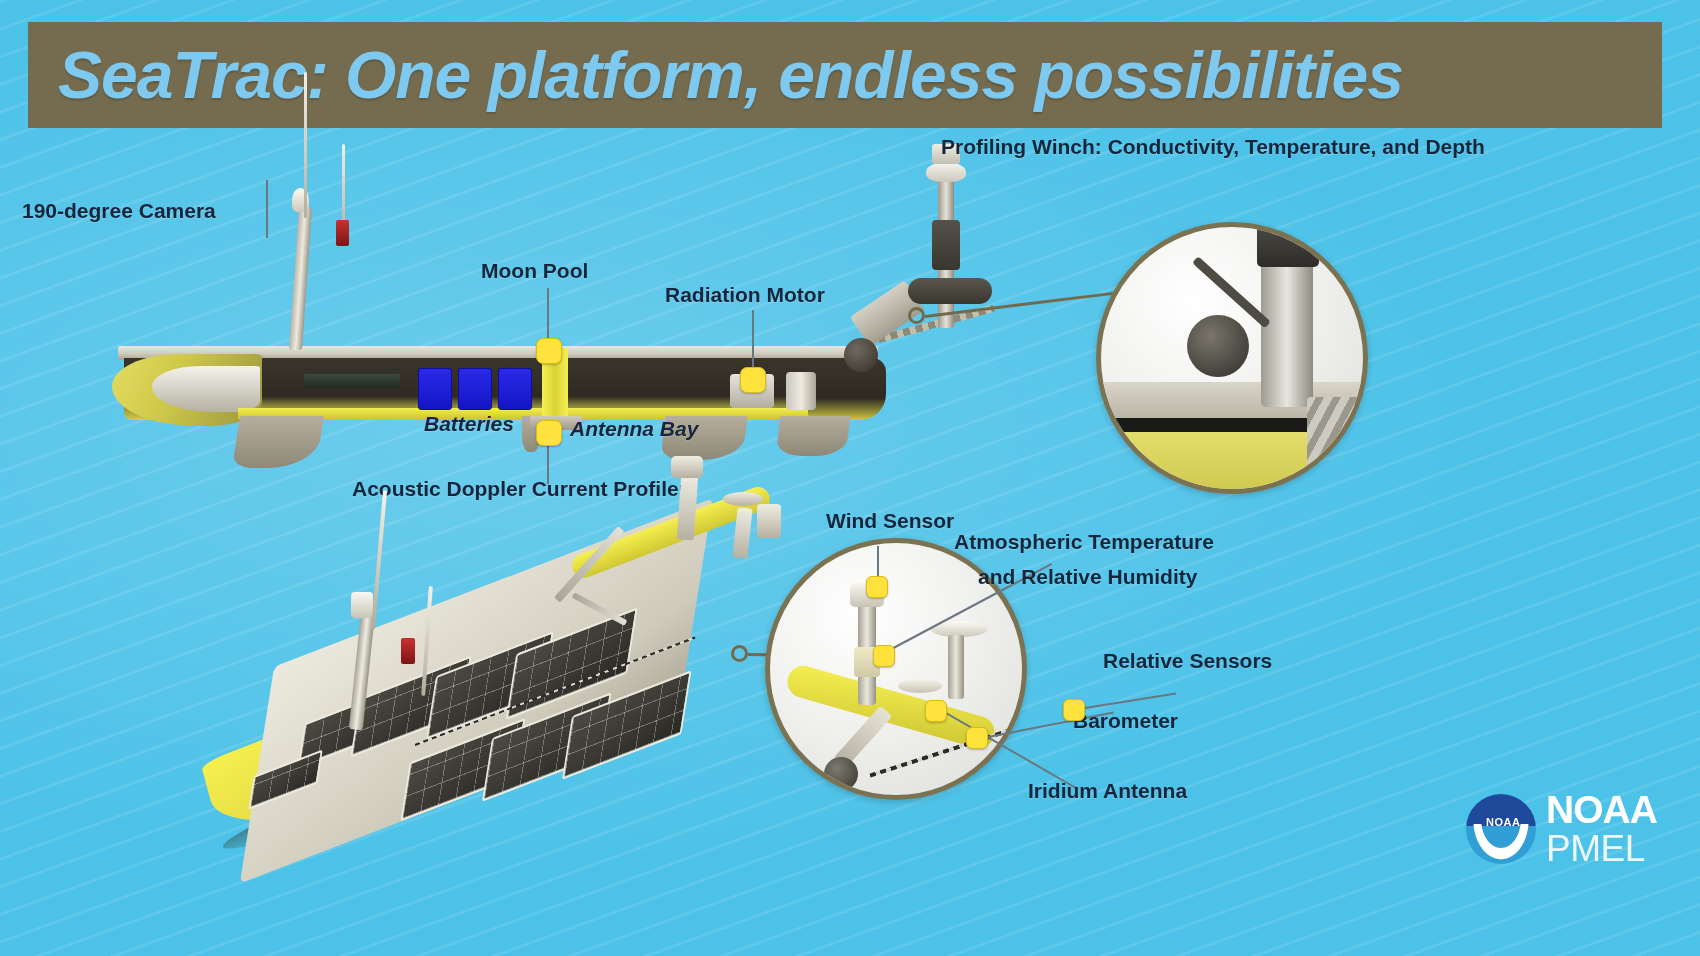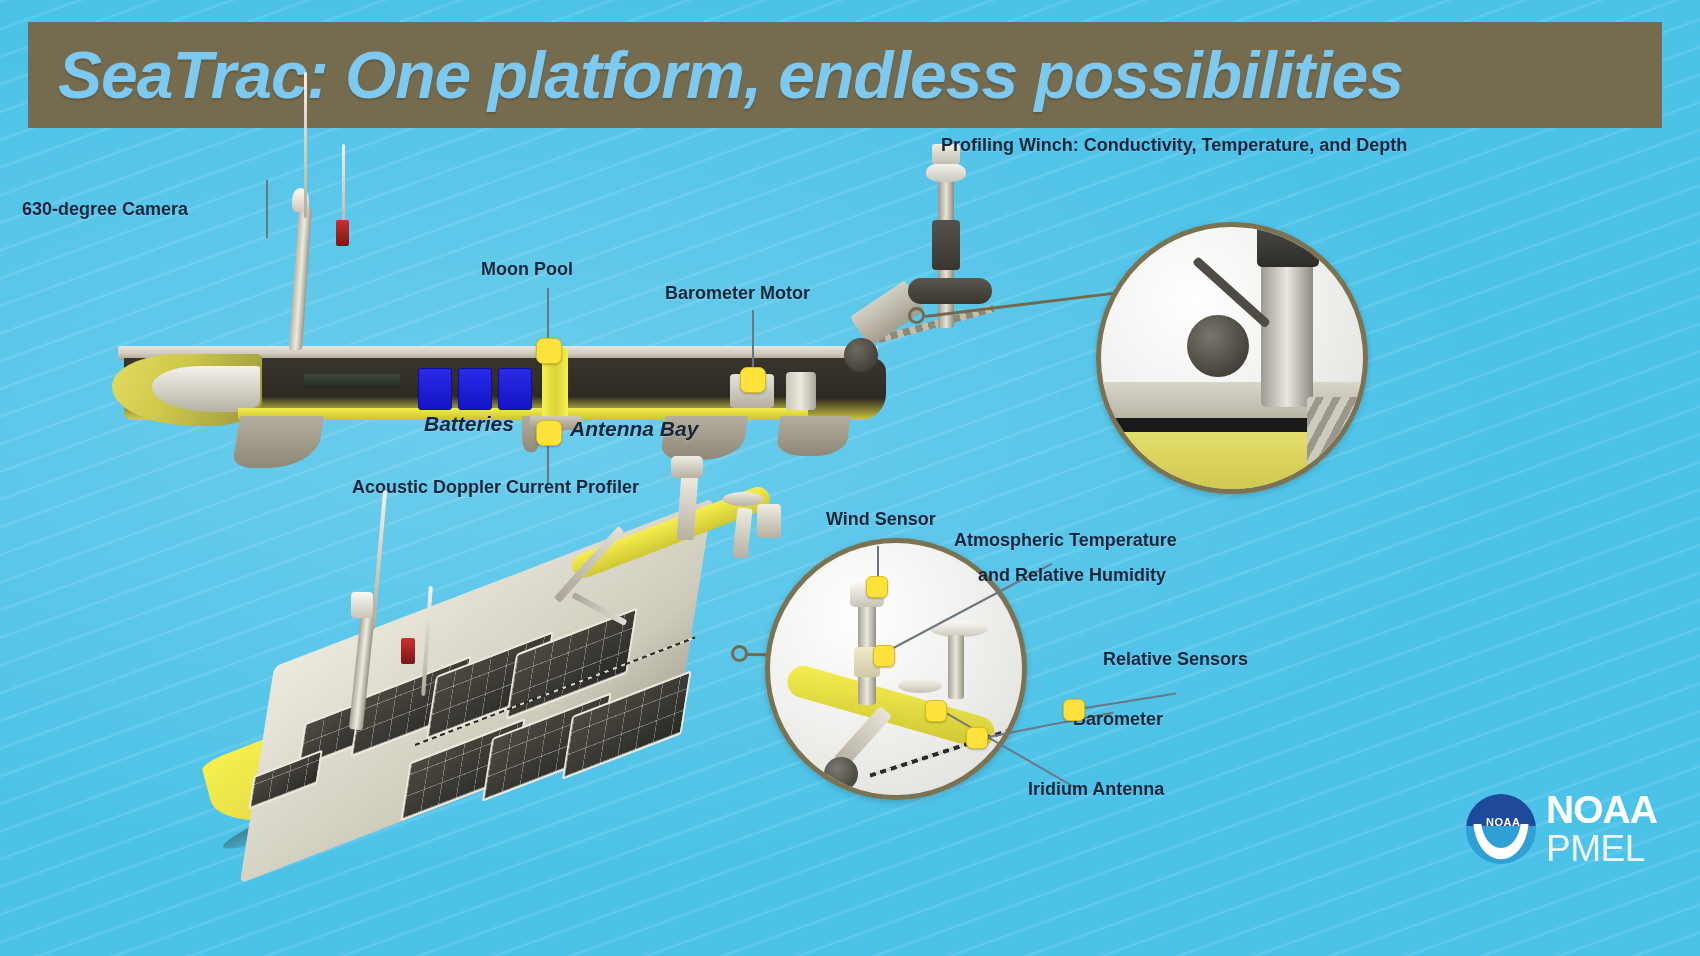--- a/index.html
+++ b/index.html
@@ -34,21 +34,21 @@
   .title-text{
     font-size:66px; font-style:italic; font-weight:bold;
     color:#7ec9ef; letter-spacing:-1px; padding-left:30px;
     white-space:nowrap; line-height:1;
     text-shadow:0 2px 2px rgba(0,0,0,.18);
   }
 
   
   .lbl{
     position:absolute; color:#14253c; font-weight:bold;
-    font-size:18px; line-height:1.25; white-space:nowrap;
+    font-size:21px; line-height:1.25; white-space:nowrap;
     text-shadow:0 1px 1px rgba(255,255,255,.18);
   }
   .lbl.sm{ font-size:21px;font-style:italic; }
 
   
   .leader{ position:absolute; background:#5d6a74; transform-origin:0 0; }
   .leader.v{ width:2px; background:#6a7680; }
   .diag{ position:absolute; height:2px; background:#6a7680; transform-origin:0 50%; }
 
   
@@ -326,23 +326,23 @@
     <div class="ctd-cone"></div>
     <div class="ctd-top"></div>
     <div class="ctd-fin"></div>
   </div>
 
   <div class="leader v" style="left:266px; top:180px; height:58px;"></div>
   <div class="leader v" style="left:547px; top:288px; height:62px;"></div>
   <div class="leader v" style="left:547px; top:432px; height:52px;"></div>
   <div class="leader v" style="left:752px; top:310px; height:62px;"></div>
 
-  <div class="lbl" style="left:22px; top:198px;">630-degree Camera</div>
+  <div class="lbl" style="left:22px; top:198px;">190-degree Camera</div>
   <div class="lbl" style="left:481px; top:258px;">Moon Pool</div>
-  <div class="lbl" style="left:665px; top:282px;">Barometer Motor</div>
+  <div class="lbl" style="left:665px; top:282px;">Radiation Motor</div>
   <div class="lbl sm" style="left:424px; top:411px;">Batteries</div>
   <div class="lbl sm" style="left:570px; top:416px;">Antenna Bay</div>
   <div class="lbl" style="left:352px; top:476px;">Acoustic Doppler Current Profiler</div>
 
   <div class="lbl" style="left:941px; top:134px;">Profiling Winch: Conductivity, Temperature, and Depth</div>
 
   <div class="chip sq" style="left:536px; top:338px;"></div>
   <div class="chip sq" style="left:536px; top:420px;"></div>
   <div class="chip sq" style="left:740px; top:367px;"></div>
 

